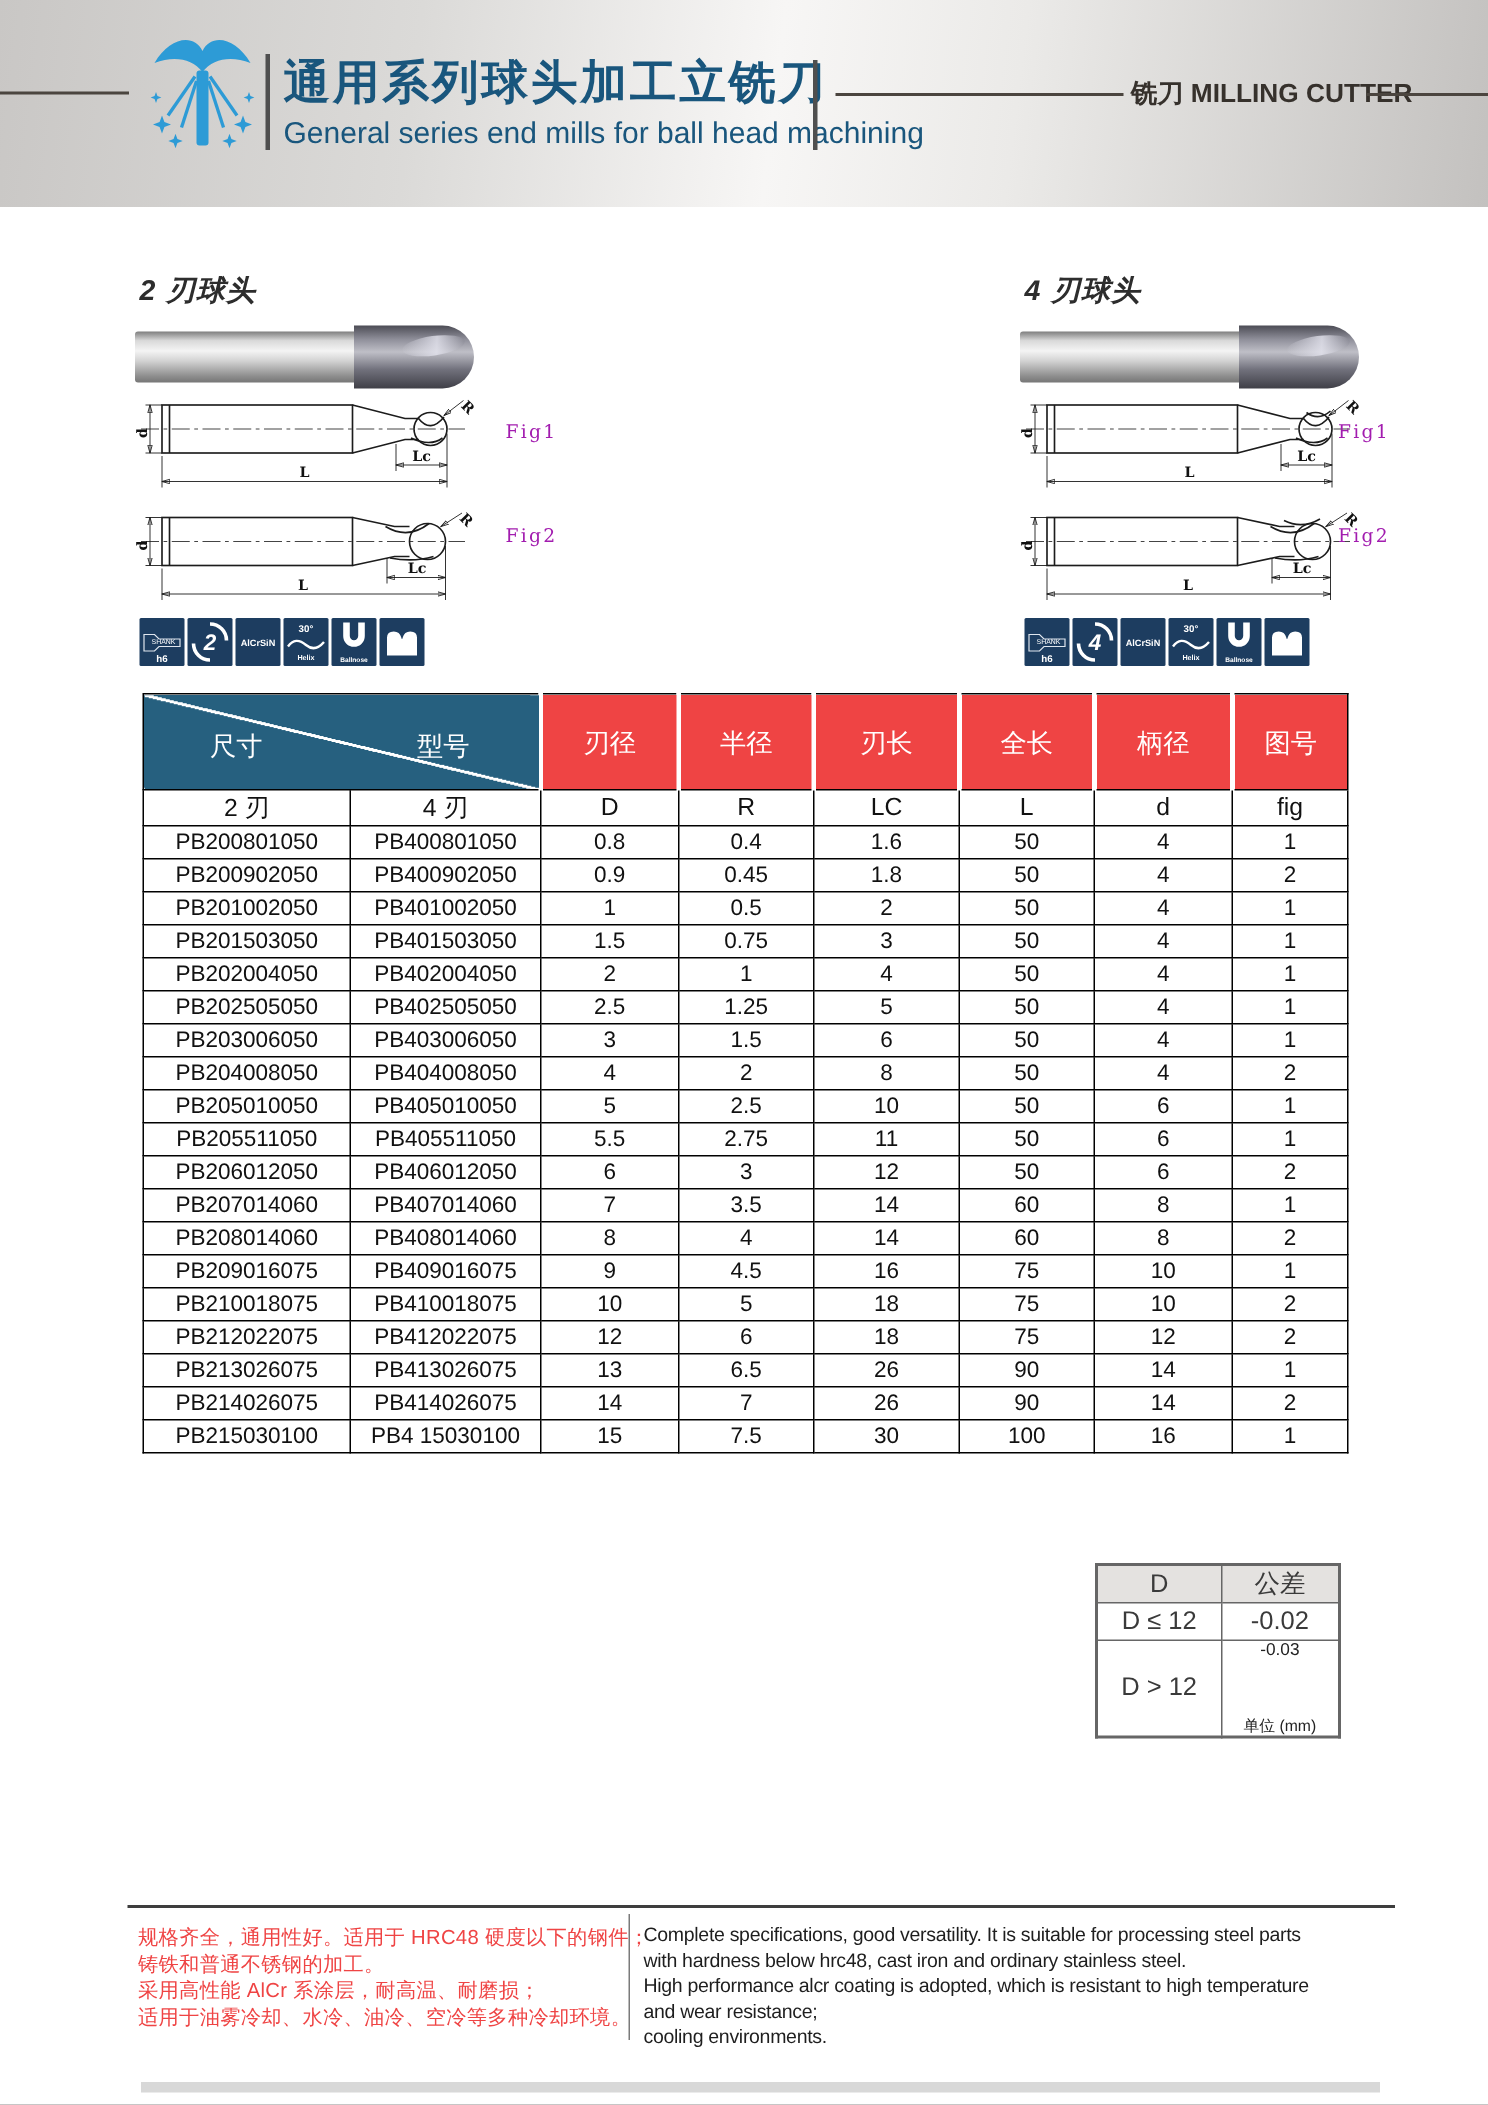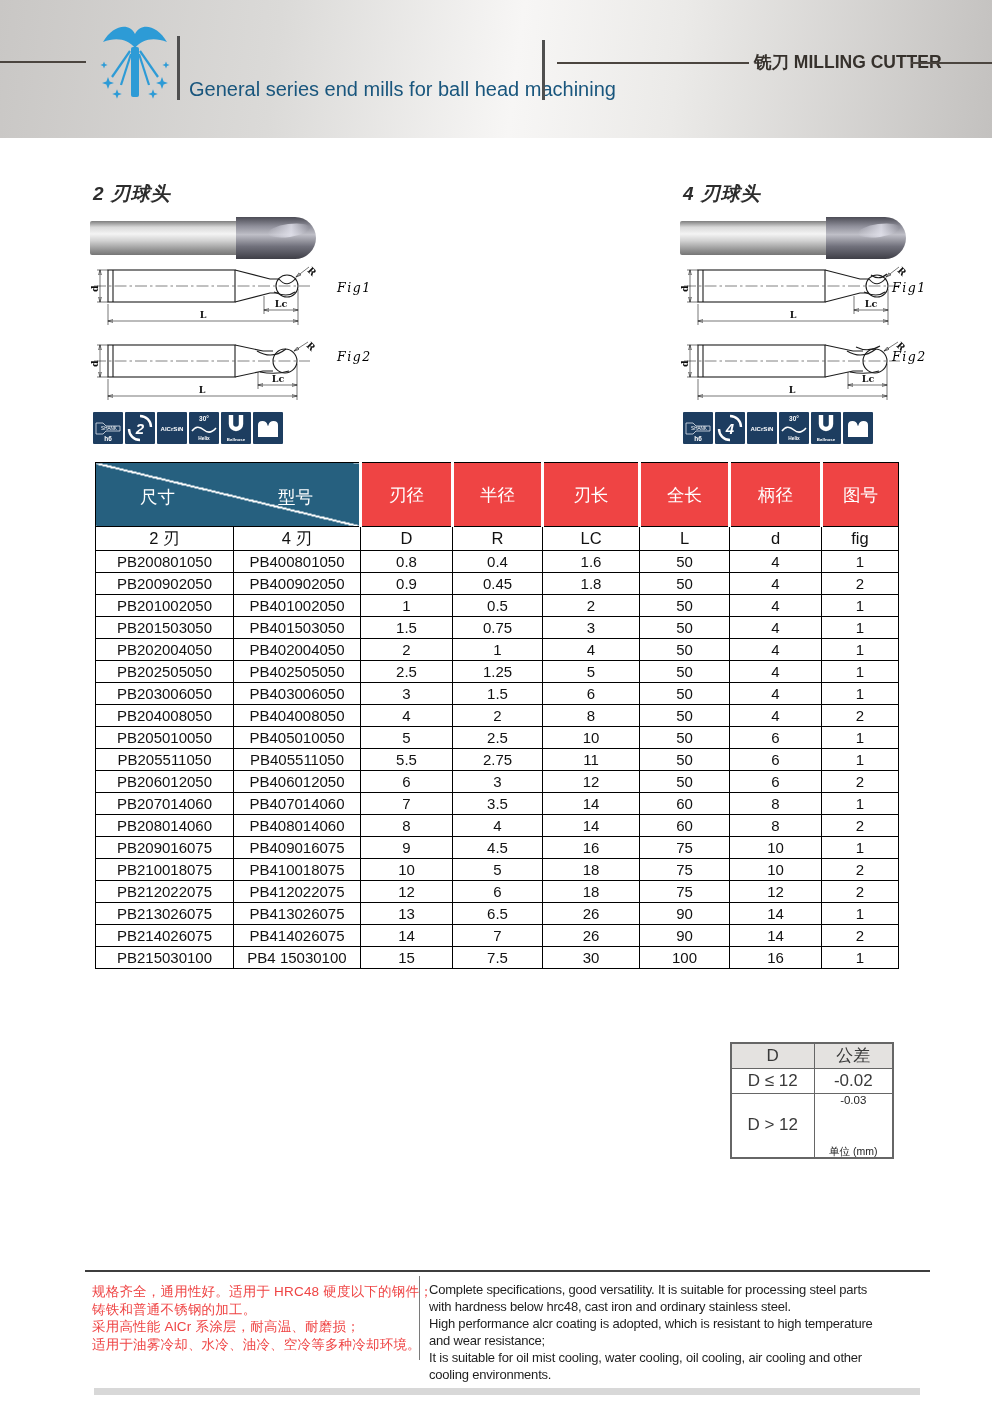--- a/index.html
+++ b/index.html
@@ -36,21 +36,21 @@
     background:linear-gradient(100deg, rgba(235,235,243,0) 0%, rgba(228,228,238,0.8) 55%, rgba(80,80,92,0.15) 100%);
     transform:rotate(-8deg);}
   .draw {position:absolute; left:0; width:248px; height:66px;}
   .draw-f1 {top:82px;}
   .draw-f2 {top:157px;}
   .draw line, .draw path, .draw rect, .draw circle {stroke:#1c1c1c; fill:none;}
   .draw .thin {stroke-width:0.6;}
   .draw .main {stroke-width:1.1;}
   .draw .cl {stroke-width:0.55; stroke-dasharray:12 3 2.5 3;}
   .draw text {font-family:"DejaVu Serif",serif; font-size:9.5px; fill:#111; stroke:none; font-weight:bold;}
-  .fig-label {position:absolute; font-family:"DejaVu Serif",serif; font-size:12.5px; letter-spacing:1.5px; color:#000000; white-space:nowrap;font-style:italic;}
+  .fig-label {position:absolute; font-family:"DejaVu Serif",serif; font-size:12.5px; letter-spacing:1.5px; color:#a21caf; white-space:nowrap;}
   .sec-2f .fig-label {left:247px;}
   .sec-4f .fig-label {left:212px;}
   .fig-label-1 {top:99px;}
   .fig-label-2 {top:168px;}
   .badges {position:absolute; left:3px; top:231px; display:flex; gap:2px;}
   .badge {width:30px; height:32px; background:#1d3d60; border-radius:1px;}
   .badge svg {width:30px; height:32px; display:block;}
   .badge text {font-family:"Liberation Sans",sans-serif; text-anchor:middle; fill:#fff;}
   .bt-shank {font-size:4.6px; fill:#ccd6e2;}
   .bt-h6 {font-size:6.5px; font-weight:bold;}
@@ -111,20 +111,21 @@
       <g fill="#2d9bd6">
         <path transform="translate(11,66)" d="M0,-6 L1.6,-1.6 L6,0 L1.6,1.6 L0,6 L-1.6,1.6 L-6,0 L-1.6,-1.6 Z"></path>
         <path transform="translate(20,77) scale(0.8)" d="M0,-6 L1.6,-1.6 L6,0 L1.6,1.6 L0,6 L-1.6,1.6 L-6,0 L-1.6,-1.6 Z"></path>
         <path transform="translate(7,48) scale(0.6)" d="M0,-6 L1.6,-1.6 L6,0 L1.6,1.6 L0,6 L-1.6,1.6 L-6,0 L-1.6,-1.6 Z"></path>
         <path transform="translate(65,66)" d="M0,-6 L1.6,-1.6 L6,0 L1.6,1.6 L0,6 L-1.6,1.6 L-6,0 L-1.6,-1.6 Z"></path>
         <path transform="translate(56,77) scale(0.8)" d="M0,-6 L1.6,-1.6 L6,0 L1.6,1.6 L0,6 L-1.6,1.6 L-6,0 L-1.6,-1.6 Z"></path>
         <path transform="translate(69,48) scale(0.6)" d="M0,-6 L1.6,-1.6 L6,0 L1.6,1.6 L0,6 L-1.6,1.6 L-6,0 L-1.6,-1.6 Z"></path>
       </g>
     </svg>
     <div class="vbar vbar1"></div>
+    <div class="title-zh">通用系列球头加工立铣刀</div>
     <div class="title-en">General series end mills for ball head machining</div>
     <div class="vbar vbar2"></div>
     <div class="hrule hrule-mid"></div>
     <div class="category">铣刀 MILLING CUTTER</div>
     <div class="hrule hrule-right"></div>
   </div>
 
   <div class="sec sec-2f">
     <div class="sec-title">2 刃球头</div>
     <div class="photo">
@@ -594,18 +595,17 @@
       <div>铸铁和普通不锈钢的加工。</div>
       <div>采用高性能 AlCr 系涂层，耐高温、耐磨损；</div>
       <div>适用于油雾冷却、水冷、油冷、空冷等多种冷却环境。</div>
     </div>
   <div class="footer-div"></div>
   <div class="footer-en">
       <div>Complete specifications, good versatility. It is suitable for processing steel parts</div>
       <div> with hardness below hrc48, cast iron and ordinary stainless steel.</div>
       <div>High performance alcr coating is adopted, which is resistant to high temperature</div>
       <div>and wear resistance;</div>
-      <div>It is suitable for oil mist cooling, water cooling, oil cooling, air cooling and other</div>
       <div>cooling environments.</div>
     </div>
   <div class="bottom-bar"></div>
 
 </div>
 
 </body></html>

